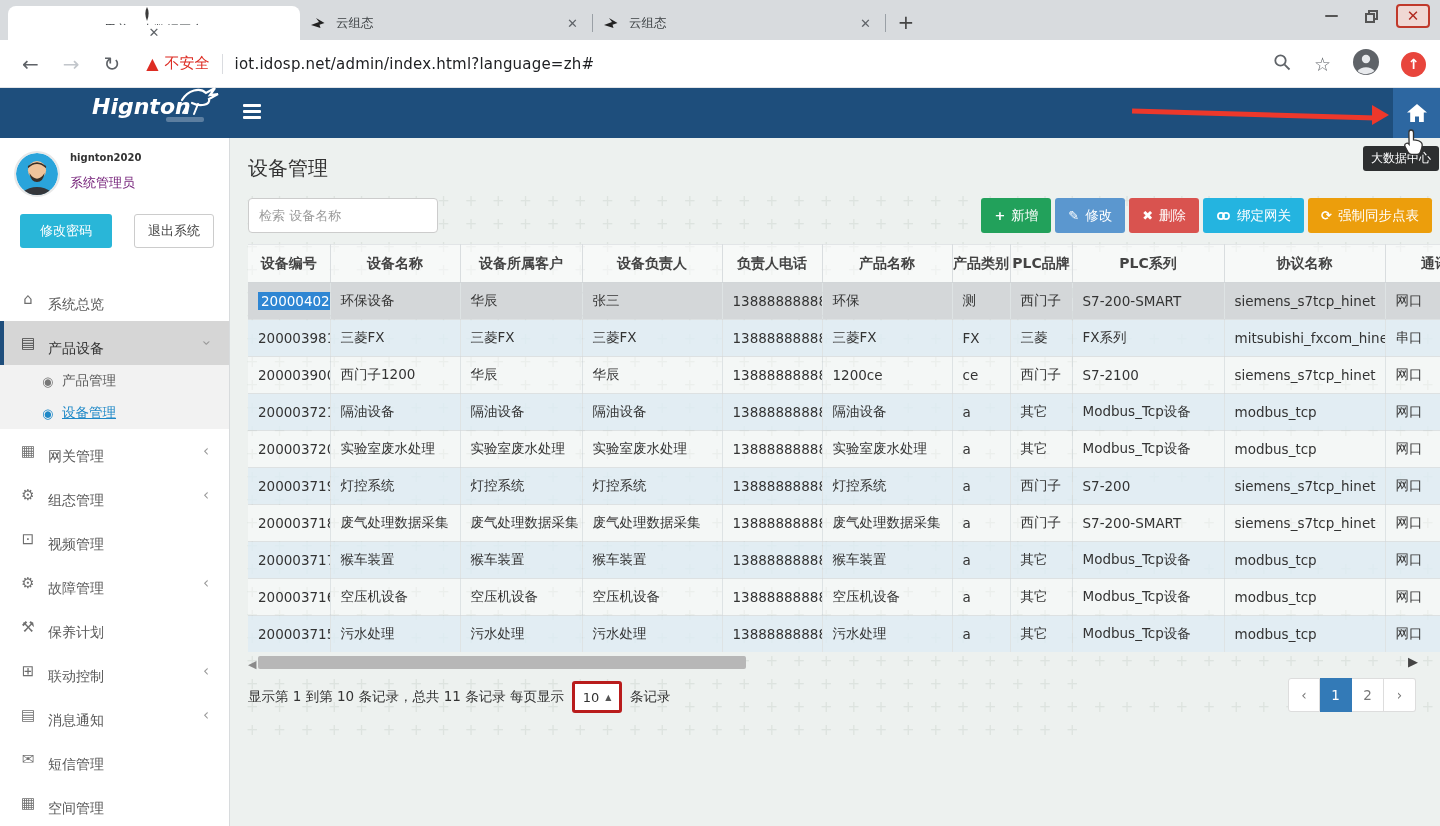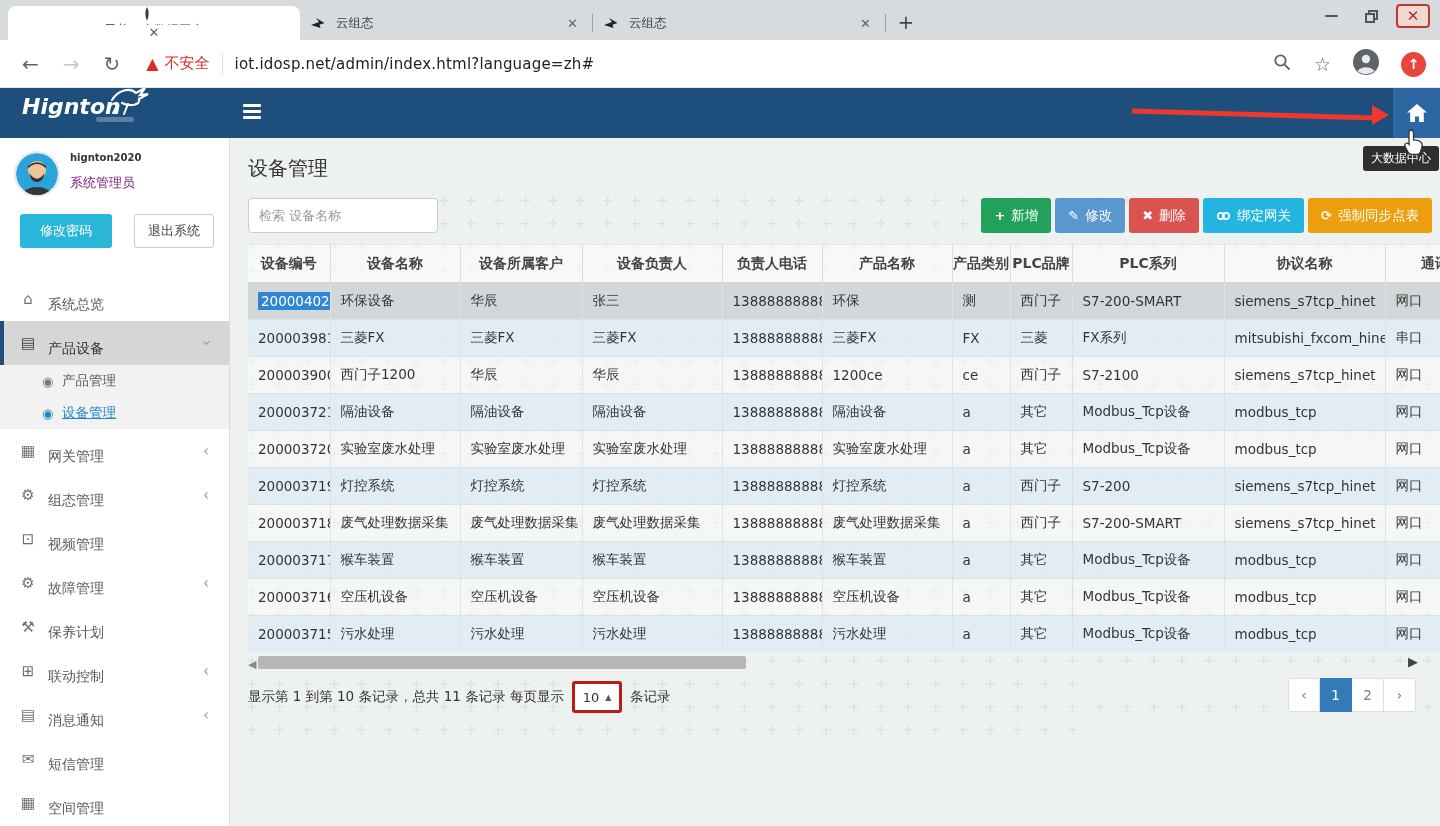--- a/index.html
+++ b/index.html
@@ -32,21 +32,21 @@
   .warn-tri { color:#DD2C23; font-size:16px; margin-right:6px; }
   .warn-txt { color:#DD2C23; font-size:15px; }
   .chip-div { width:1px; height:20px; background:#dadce0; margin:0 12px; }
   .url-text { color:#202124; font-size:15px; letter-spacing:.2px; }
   .url-right { position:absolute; right:14px; top:0; height:48px; display:flex; align-items:center; gap:22px; }
   .star-ico { font-size:19px; color:#5f6368; }
   .update-ico { width:25px; height:25px; border-radius:50%; background:#E8453C; color:#fff; font-size:14px; font-weight:bold; display:flex; align-items:center; justify-content:center; }
 
   
   .appheader { position:absolute; left:0; top:88px; width:1440px; height:50px; background:#1E4E7C; }
-  .brand { position:absolute; left:0; top:0; width:230px; height:34px; display:flex; align-items:center; justify-content:flex-start; }
+  .brand { position:absolute; left:0; top:0; width:230px; height:34px; display:flex; align-items:center; justify-content:flex-end; }
   .hamb { position:absolute; left:243px; top:16px; width:20px; }
   .hamb i { display:block; width:18px; height:3px; background:#fff; margin-bottom:3px; border-radius:1px; }
   .homebtn { position:absolute; right:0; top:0; width:47px; height:50px; background:#2D67A1; display:flex; align-items:center; justify-content:center; }
   .arrow-line { position:absolute; left:1132px; top:112px; width:244px; height:5px; background:#ED382B; transform:rotate(1.6deg); z-index:30; }
   .arrow-head { position:absolute; left:1372px; top:105px; width:0; height:0; border-left:17px solid #ED382B; border-top:10px solid transparent; border-bottom:10px solid transparent; z-index:30; }
   .tooltip { position:absolute; left:1363px; top:146px; background:rgba(28,30,32,.92); color:#fff; font-size:12px; padding:4px 8px; border-radius:3px; z-index:32; white-space:nowrap; }
   .cursor-hand { position:absolute; left:1404px; top:128px; z-index:40; }
 
   
   .sidebar { position:absolute; left:0; top:138px; width:230px; height:688px; background:#fff; border-right:1px solid #d8dbdd; }

